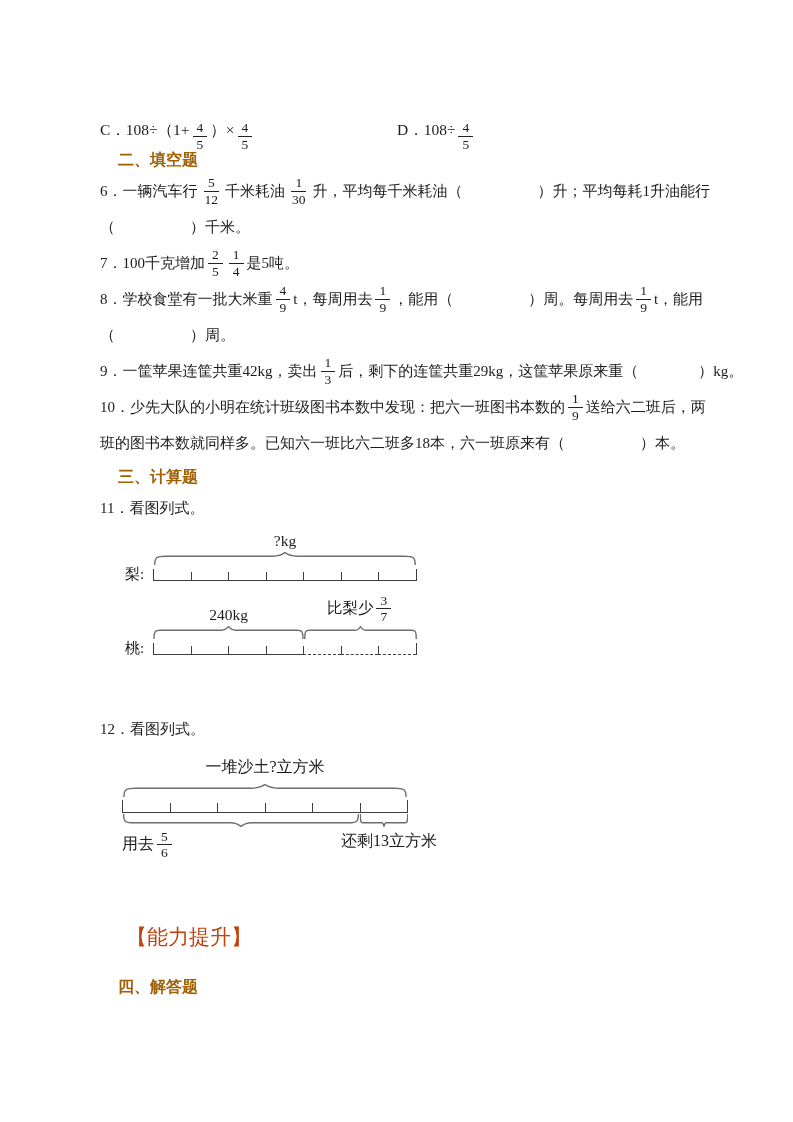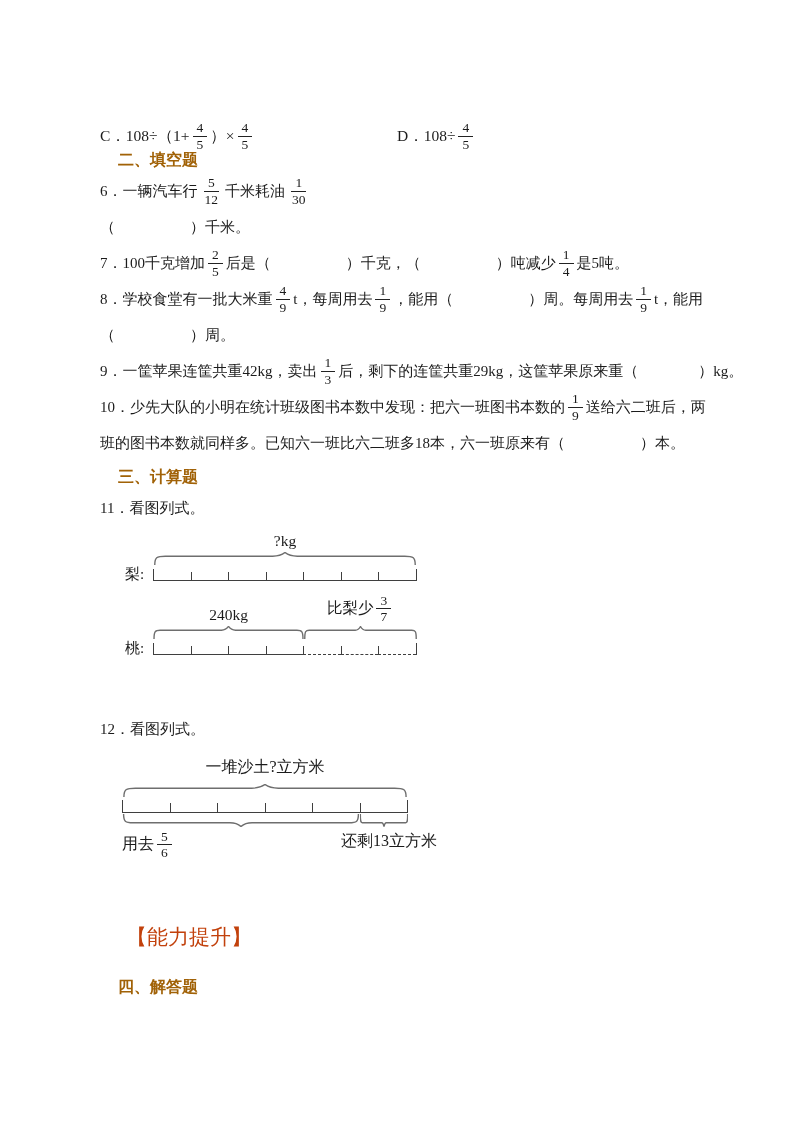--- a/index.html
+++ b/index.html
@@ -5,21 +5,21 @@
   html,body{margin:0;padding:0;}
   body{
     width:793px;height:1122px;background:#ffffff;overflow:hidden;
     font-family:"Liberation Serif","DejaVu Serif",serif;
     color:#1b1b1b;
   }
   .content{padding:92px 88px 0 100px;box-sizing:border-box;}
 
   
   .opts{display:flex;align-items:center;height:52px;font-size:15.5px;}
-  .opt{display:flex;align-items:center;white-space:nowrap;margin-top:36px;}
+  .opt{display:flex;align-items:flex-start;white-space:nowrap;margin-top:36px;}
   .opt-c{width:297px;}
   .opt-d{flex:1;}
 
   
   .sec-title{
     font-family:"Liberation Sans","DejaVu Sans",sans-serif;
     font-weight:bold;font-size:16px;color:#a16207;
     margin:6px 0 2px 18px;
   }
 
@@ -116,33 +116,33 @@
         <span class="trun">6．一辆汽车行</span>
         <span class="frac">
           <span class="num">5</span>
           <span class="den">12</span>
         </span>
         <span class="trun">千米耗油</span>
         <span class="frac">
           <span class="num">1</span>
           <span class="den">30</span>
         </span>
+        <span class="trun">升，平均每千米耗油（　　　　　）升；平均每耗1升油能行</span>
       </div>
       <div class="qline">
         <span class="trun">（　　　　　）千米。</span>
       </div>
     </div>
   <div class="question">
       <div class="qline">
         <span class="trun">7．100千克增加</span>
         <span class="frac">
           <span class="num">2</span>
           <span class="den">5</span>
         </span>
-        <span class="trun">后是（　　　　　）千克，（　　　　　）吨减少</span>
         <span class="frac">
           <span class="num">1</span>
           <span class="den">4</span>
         </span>
         <span class="trun">是5吨。</span>
       </div>
     </div>
   <div class="question">
       <div class="qline">
         <span class="trun">8．学校食堂有一批大米重</span>

